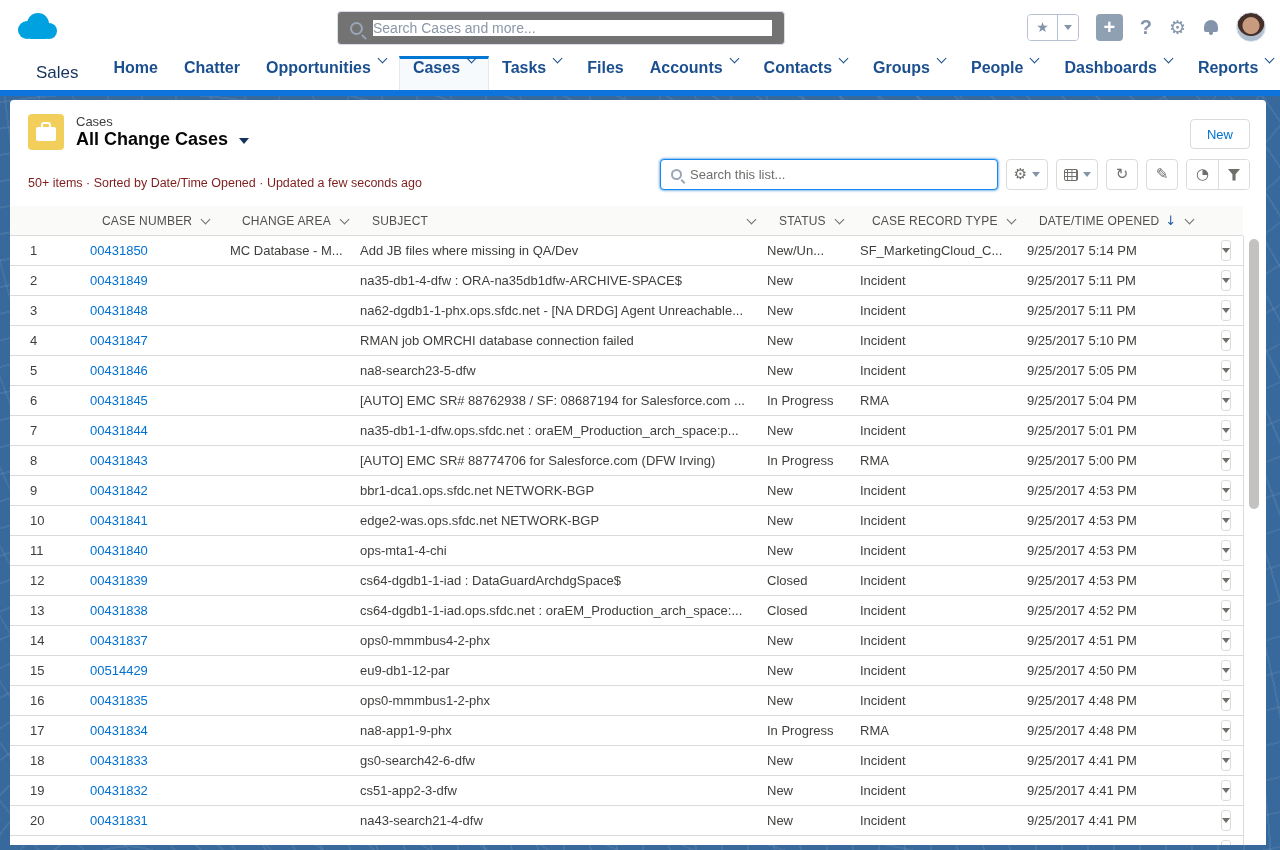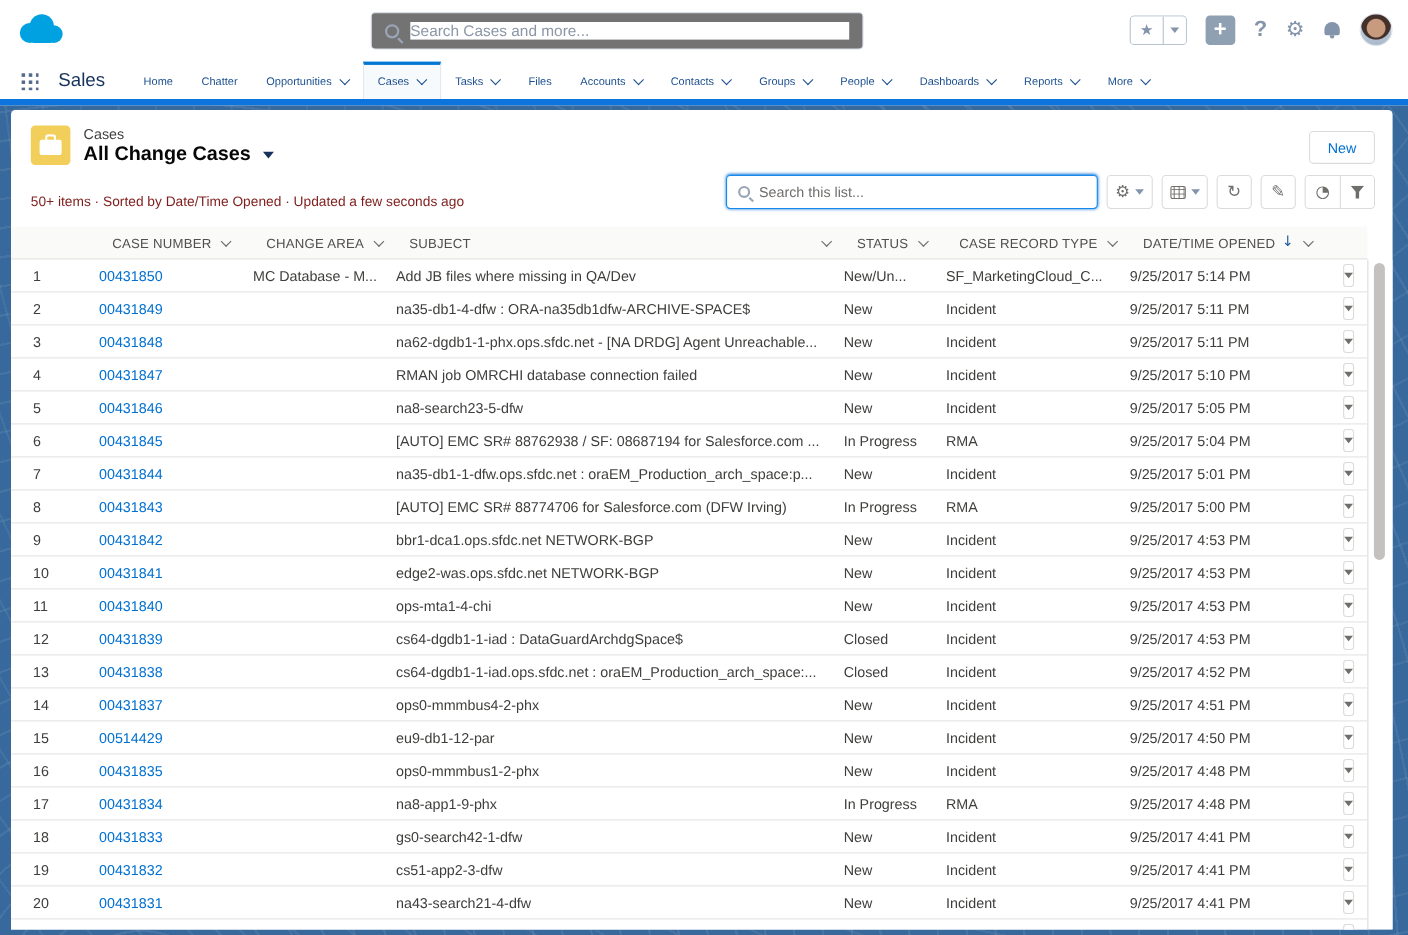--- a/index.html
+++ b/index.html
@@ -31,21 +31,21 @@
      background: radial-gradient(circle at 50% 45%, #c99b7e 0 8px, transparent 9px),
                  radial-gradient(circle at 50% 34%, #43302a 0 13px, transparent 14px),
                  linear-gradient(#cdd8e2,#a9bacb); border:1px solid #dfe4ea; }
 
   
   .nav-bar { position:absolute; top:56px; left:0; width:1280px; height:34px; background:#fff; display:flex; align-items:stretch; }
   .waffle { align-self:center; margin-left:18px; width:17px; height:17px;
      background-image:radial-gradient(circle, #54698d 1.7px, transparent 1.9px); background-size:6.5px 6.5px; background-position:0 0; }
   .app-name { align-self:center; font-size:17px; color:#16325c; margin-left:18px; margin-right:22px; }
   .nav-items { display:flex; align-items:stretch; }
-  .nav-item { display:flex; align-items:center; gap:8px; padding:0 13px; font-size:10px; color:#1b4f8f; cursor:pointer; border-top:3px solid transparent; }
+  .nav-item { display:flex; align-items:flex-start; gap:8px; padding:0 13px; font-size:16px; color:#1b4f8f; cursor:pointer; border-top:3px solid transparent;font-weight:bold; }
   .nav-item .chev { width:7px; height:7px; border-right:1.5px solid #1b4f8f; border-bottom:1.5px solid #1b4f8f; transform:rotate(45deg); margin-top:-4px; }
   .nav-item.active { border-top:3px solid #0176d3; background:#f7fafd; border-left:1px solid #e4e9f0; border-right:1px solid #e4e9f0; }
 
   
   .blue-strip { position:absolute; top:90px; left:0; width:1280px; height:6px; background:#0d74de; }
   .content-bg { position:absolute; top:96px; left:0; width:1280px; height:754px; background-color:#38699c;
      background-image:
        repeating-radial-gradient(circle at 10% 110%, rgba(255,255,255,0.07) 0 2px, transparent 2px 26px),
        repeating-radial-gradient(circle at 85% -15%, rgba(255,255,255,0.06) 0 2px, transparent 2px 34px);
   }
@@ -551,21 +551,21 @@
             <span class="tri"></span>
           </button>
         </div>
       </div>
       <div class="trow grid">
         <div class="td num">18</div>
         <div class="td">
           <a class="case-link">00431833</a>
         </div>
         <div class="td"></div>
-        <div class="td">gs0-search42-1-dfw</div>
+        <div class="td">gs0-search42-6-dfw</div>
         <div class="td">New</div>
         <div class="td">Incident</div>
         <div class="td">9/25/2017 4:41 PM</div>
         <div class="td">
           <button class="row-action-btn">
             <span class="tri"></span>
           </button>
         </div>
       </div>
       <div class="trow grid">

